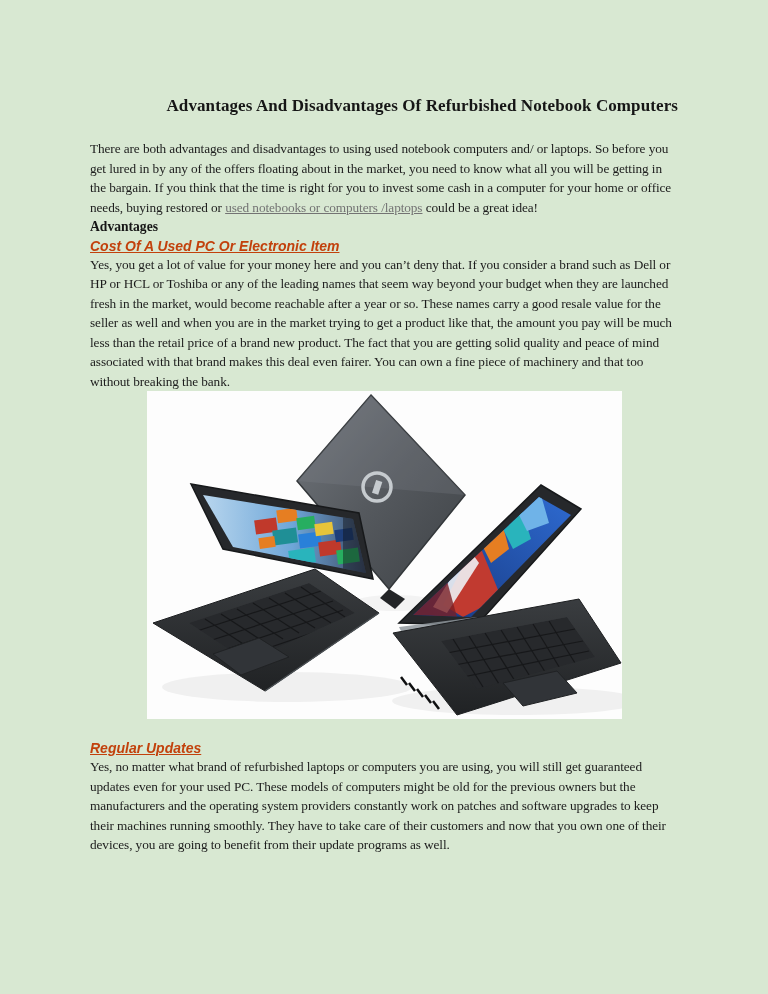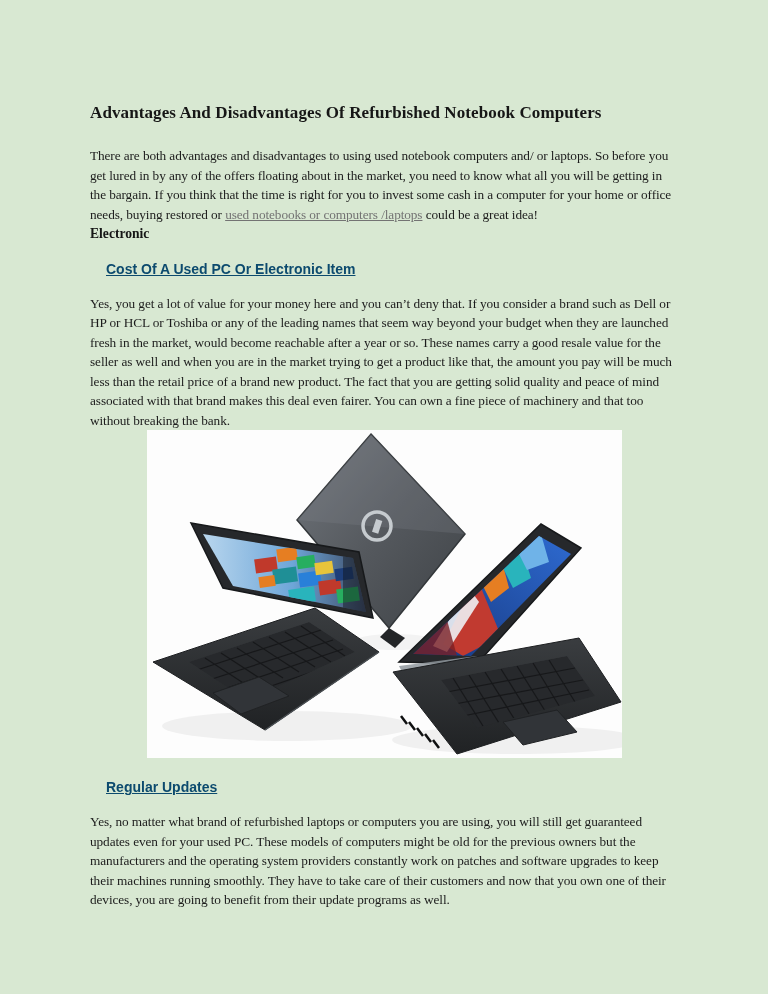--- a/index.html
+++ b/index.html
@@ -10,48 +10,49 @@
     font-family: "Liberation Serif", serif;
   }
   .page {
     box-sizing: border-box;
     width: 768px; height: 994px;
     padding: 86px 90px 0 90px;
     background: #d8e8d2;
     color: #1c1c1c;
   }
   h1.title {
-    margin: 15px 0 21px 0;
+    margin: 8px 0 21px 0;
     font: bold 17px/24px "Liberation Serif", serif;
-    text-align: left;
+    text-align: right;
     color: #161616;
     letter-spacing: 0.1px;
   }
   p.body {
     margin: 0;
     font: 13.3px/19.5px "Liberation Serif", serif;
     letter-spacing: -0.1px;
     color: #1c1c1c;
   }
   .intro { margin-bottom: 8px; }
   a.doc-link { color: #737373; text-decoration: underline; cursor: pointer; }
   h2.bold-serif {
     margin: 0;
     font: bold 13.6px/19.5px "Liberation Serif", serif;
     color: #161616;
   }
   .h-advantages { margin-bottom: 11px; }
   h3.sub {
-    margin: 16px;
+    margin: 0;
+    font-style: italic;
     font-weight: bold;
     font-size: 14px;
     line-height: 18px;
     font-family: "Liberation Sans", sans-serif;
     text-decoration: underline;
-    color: #0c4a6e;
+    color: #c2410c;
   }
   .h-cost { margin-bottom: 2px; }
   .p-cost { margin-bottom: 5px; }
   .photo {
     width: 475px; height: 328px;
     margin: 0 0 20px 57px;
   }
   .photo svg { display: block; }
   .h-regular { margin-bottom: 4px; }
   .p-regular { margin-bottom: 3px; }
@@ -59,21 +60,21 @@
 </style>
 </head>
 <body>
 
 <div class="page">
 
   <h1 class="title">Advantages And Disadvantages Of Refurbished Notebook Computers</h1>
 
   <p class="body intro"><span>There are both advantages and disadvantages to using used notebook computers and/ or laptops. So before you get lured in by any of the offers floating about in the market, you need to know what all you will be getting in the bargain. If you think that the time is right for you to invest some cash in a computer for your home or office needs, buying restored or </span><a class="doc-link">used notebooks or computers /laptops</a><span> could be a great idea!</span></p>
 
-  <h2 class="bold-serif h-advantages">Electronic</h2>
+  <h2 class="bold-serif h-advantages">Advantages</h2>
 
   <h3 class="sub h-cost">Cost Of A Used PC Or Electronic Item</h3>
   <p class="body p-cost">Yes, you get a lot of value for your money here and you can’t deny that. If you consider a brand such as Dell or HP or HCL or Toshiba or any of the leading names that seem way beyond your budget when they are launched fresh in the market, would become reachable after a year or so. These names carry a good resale value for the seller as well and when you are in the market trying to get a product like that, the amount you pay will be much less than the retail price of a brand new product. The fact that you are getting solid quality and peace of mind associated with that brand makes this deal even fairer. You can own a fine piece of machinery and that too without breaking the bank.</p>
 
   <div class="photo">
     <svg viewBox="0 0 475 328" width="475" height="328" xmlns="http://www.w3.org/2000/svg">
       <defs>
         <linearGradient id="lidGrad" x1="0" y1="0" x2="1" y2="1">
           <stop offset="0" stop-color="#73787e"></stop>
           <stop offset="0.5" stop-color="#55595e"></stop>

